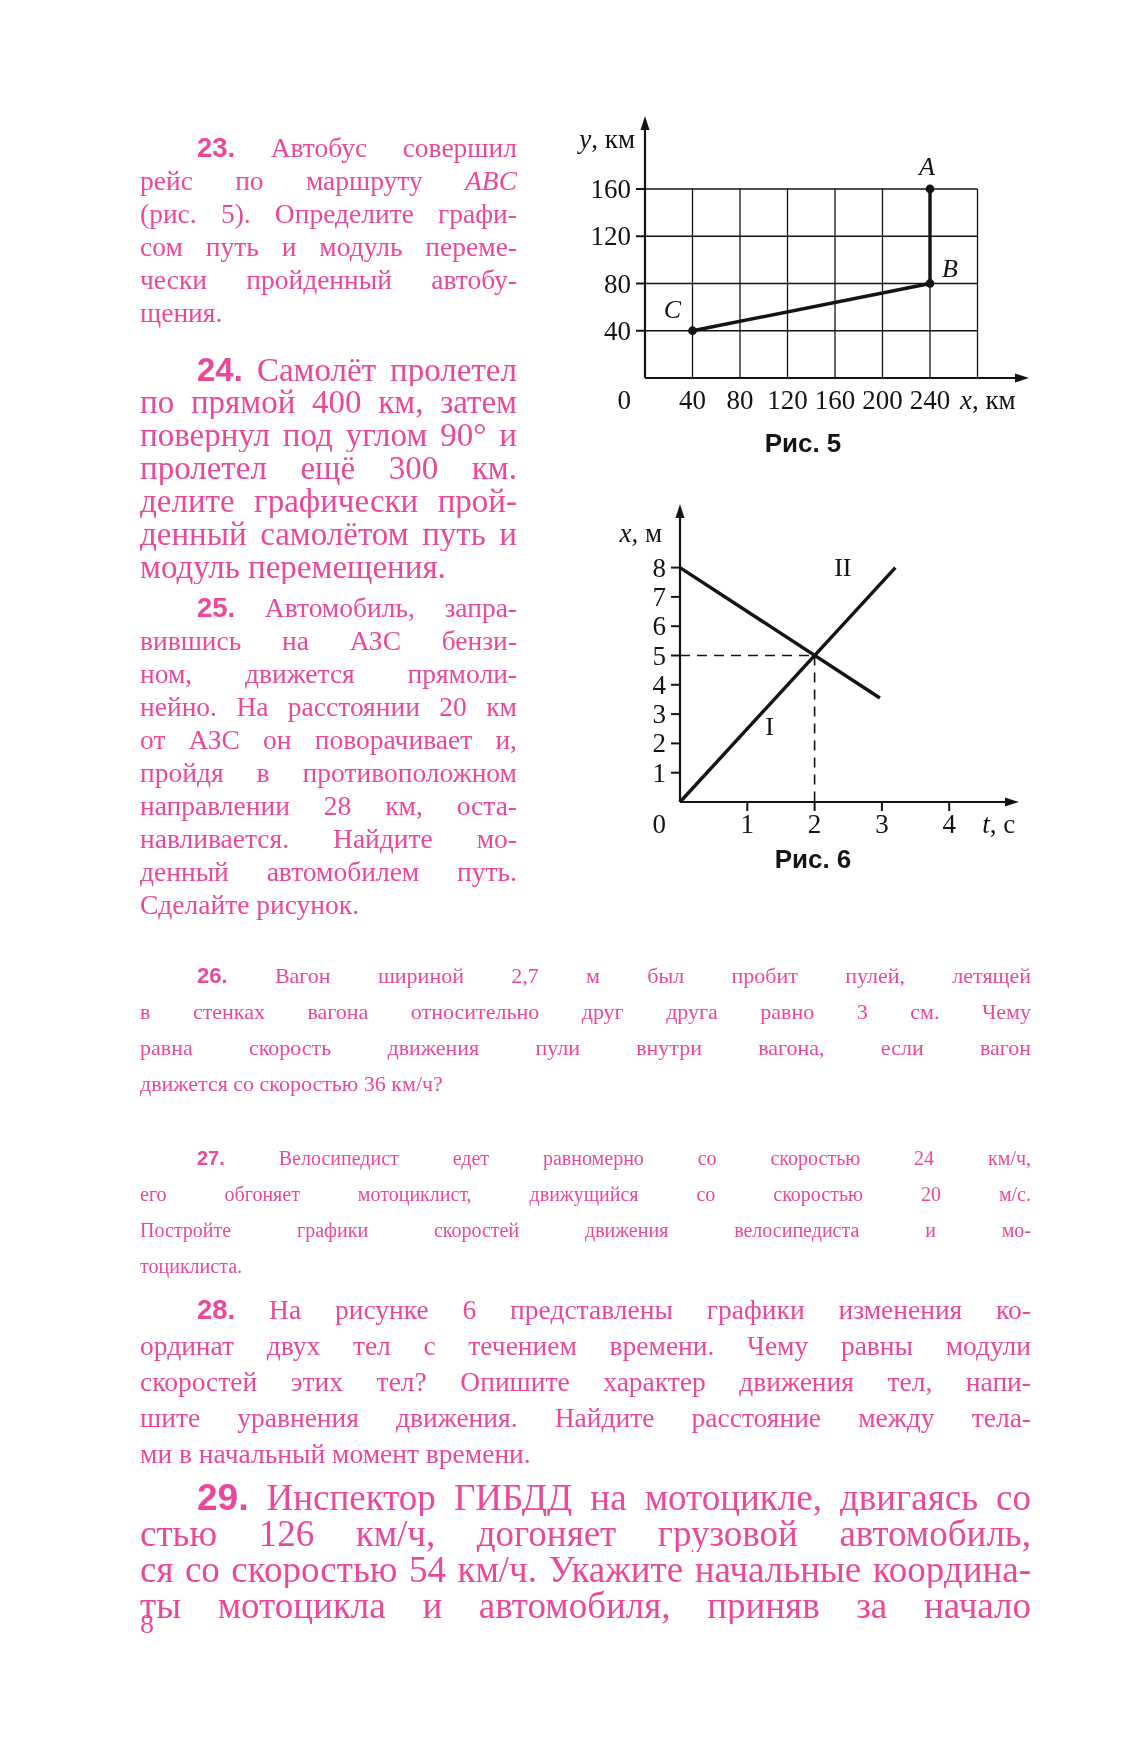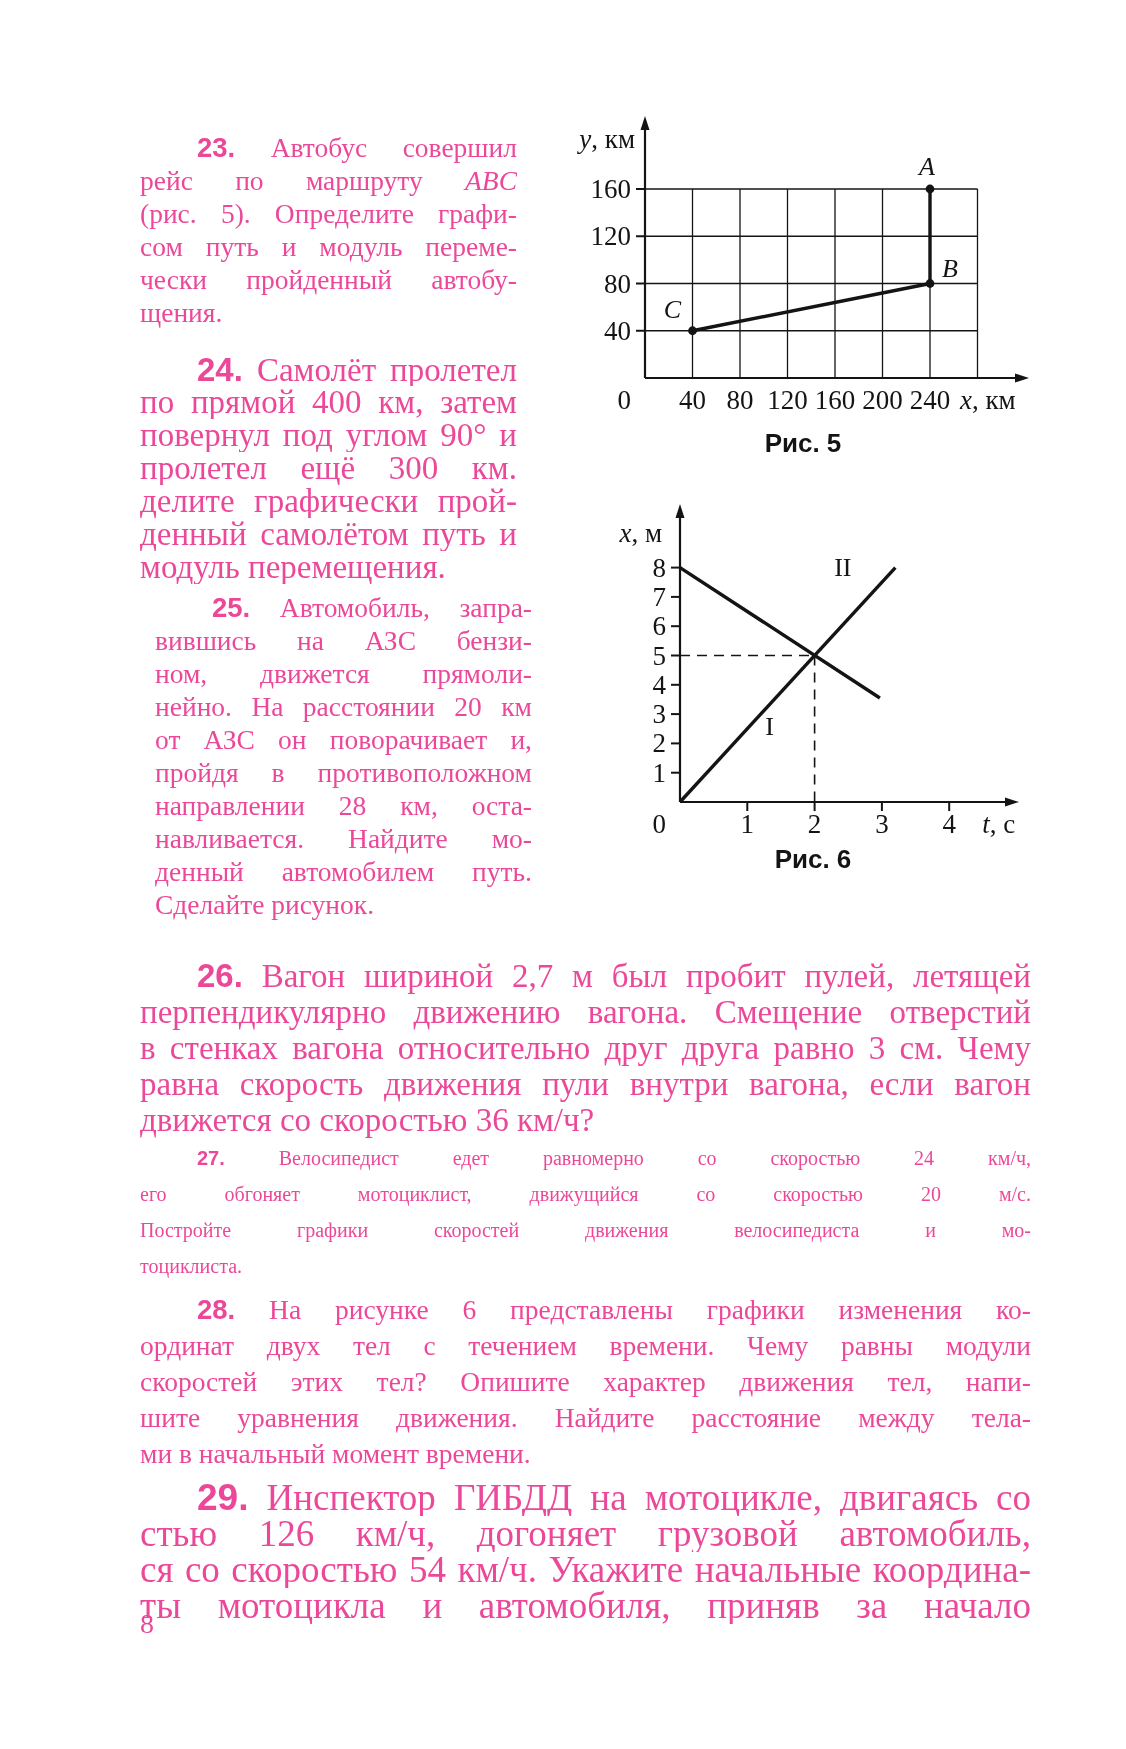--- a/index.html
+++ b/index.html
@@ -33,35 +33,34 @@
       </div>
       <div class="prob" style="left: 140px; top: 353px; width: 377px; font-size: 33px; line-height: 33px;">
         <div class="tl" style="height: 33px; padding-left: 57px;"><span class="num">24.</span><span> Самолёт пролетел</span></div>
         <div class="tl" style="height: 33px;"><span>по прямой 400 км, затем</span></div>
         <div class="tl" style="height: 33px;"><span>повернул под углом 90° и</span></div>
         <div class="tl" style="height: 33px;"><span>пролетел ещё 300 км. Опре-</span></div>
         <div class="tl" style="height: 33px;"><span>делите графически прой-</span></div>
         <div class="tl" style="height: 33px;"><span>денный самолётом путь и</span></div>
         <div class="tl lastline" style="height: 33px;"><span>модуль перемещения.</span></div>
       </div>
-      <div class="prob" style="left: 155px; top: 591px; width: 377px; font-size: 27.5px; line-height: 33px;">
+      <div class="prob" style="left: 140px; top: 591px; width: 377px; font-size: 27.5px; line-height: 33px;">
         <div class="tl" style="height: 33px; padding-left: 57px;"><span class="num">25.</span><span> Автомобиль, запра-</span></div>
         <div class="tl" style="height: 33px;"><span>вившись на АЗС бензи-</span></div>
         <div class="tl" style="height: 33px;"><span>ном, движется прямоли-</span></div>
         <div class="tl" style="height: 33px;"><span>нейно. На расстоянии 20 км</span></div>
         <div class="tl" style="height: 33px;"><span>от АЗС он поворачивает и,</span></div>
         <div class="tl" style="height: 33px;"><span>пройдя в противоположном</span></div>
         <div class="tl" style="height: 33px;"><span>направлении 28 км, оста-</span></div>
         <div class="tl" style="height: 33px;"><span>навливается. Найдите мо-</span></div>
         <div class="tl" style="height: 33px;"><span>денный автомобилем путь.</span></div>
         <div class="tl lastline" style="height: 33px;"><span>Сделайте рисунок.</span></div>
       </div>
-      <div class="prob" style="left: 140px; top: 958px; width: 891px; font-size: 33px; line-height: 36px;">
+      <div class="prob" style="left: 140px; top: 958px; width: 891px; font-size: 22px; line-height: 36px;">
         <div class="tl" style="height: 36px; padding-left: 57px;"><span class="num">26.</span><span> Вагон шириной 2,7 м был пробит пулей, летящей</span></div>
-        <div class="tl" style="height: 36px;"><span>перпендикулярно движению вагона. Смещение отверстий</span></div>
         <div class="tl" style="height: 36px;"><span>в стенках вагона относительно друг друга равно 3 см. Чему</span></div>
         <div class="tl" style="height: 36px;"><span>равна скорость движения пули внутри вагона, если вагон</span></div>
         <div class="tl lastline" style="height: 36px;"><span>движется со скоростью 36 км/ч?</span></div>
       </div>
       <div class="prob" style="left: 140px; top: 1140px; width: 891px; font-size: 20px; line-height: 36px;">
         <div class="tl" style="height: 36px; padding-left: 57px;"><span class="num">27.</span><span> Велосипедист едет равномерно со скоростью 24 км/ч,</span></div>
         <div class="tl" style="height: 36px;"><span>его обгоняет мотоциклист, движущийся со скоростью 20 м/с.</span></div>
         <div class="tl" style="height: 36px;"><span>Постройте графики скоростей движения велосипедиста и мо-</span></div>
         <div class="tl lastline" style="height: 36px;"><span>тоциклиста.</span></div>
       </div>

